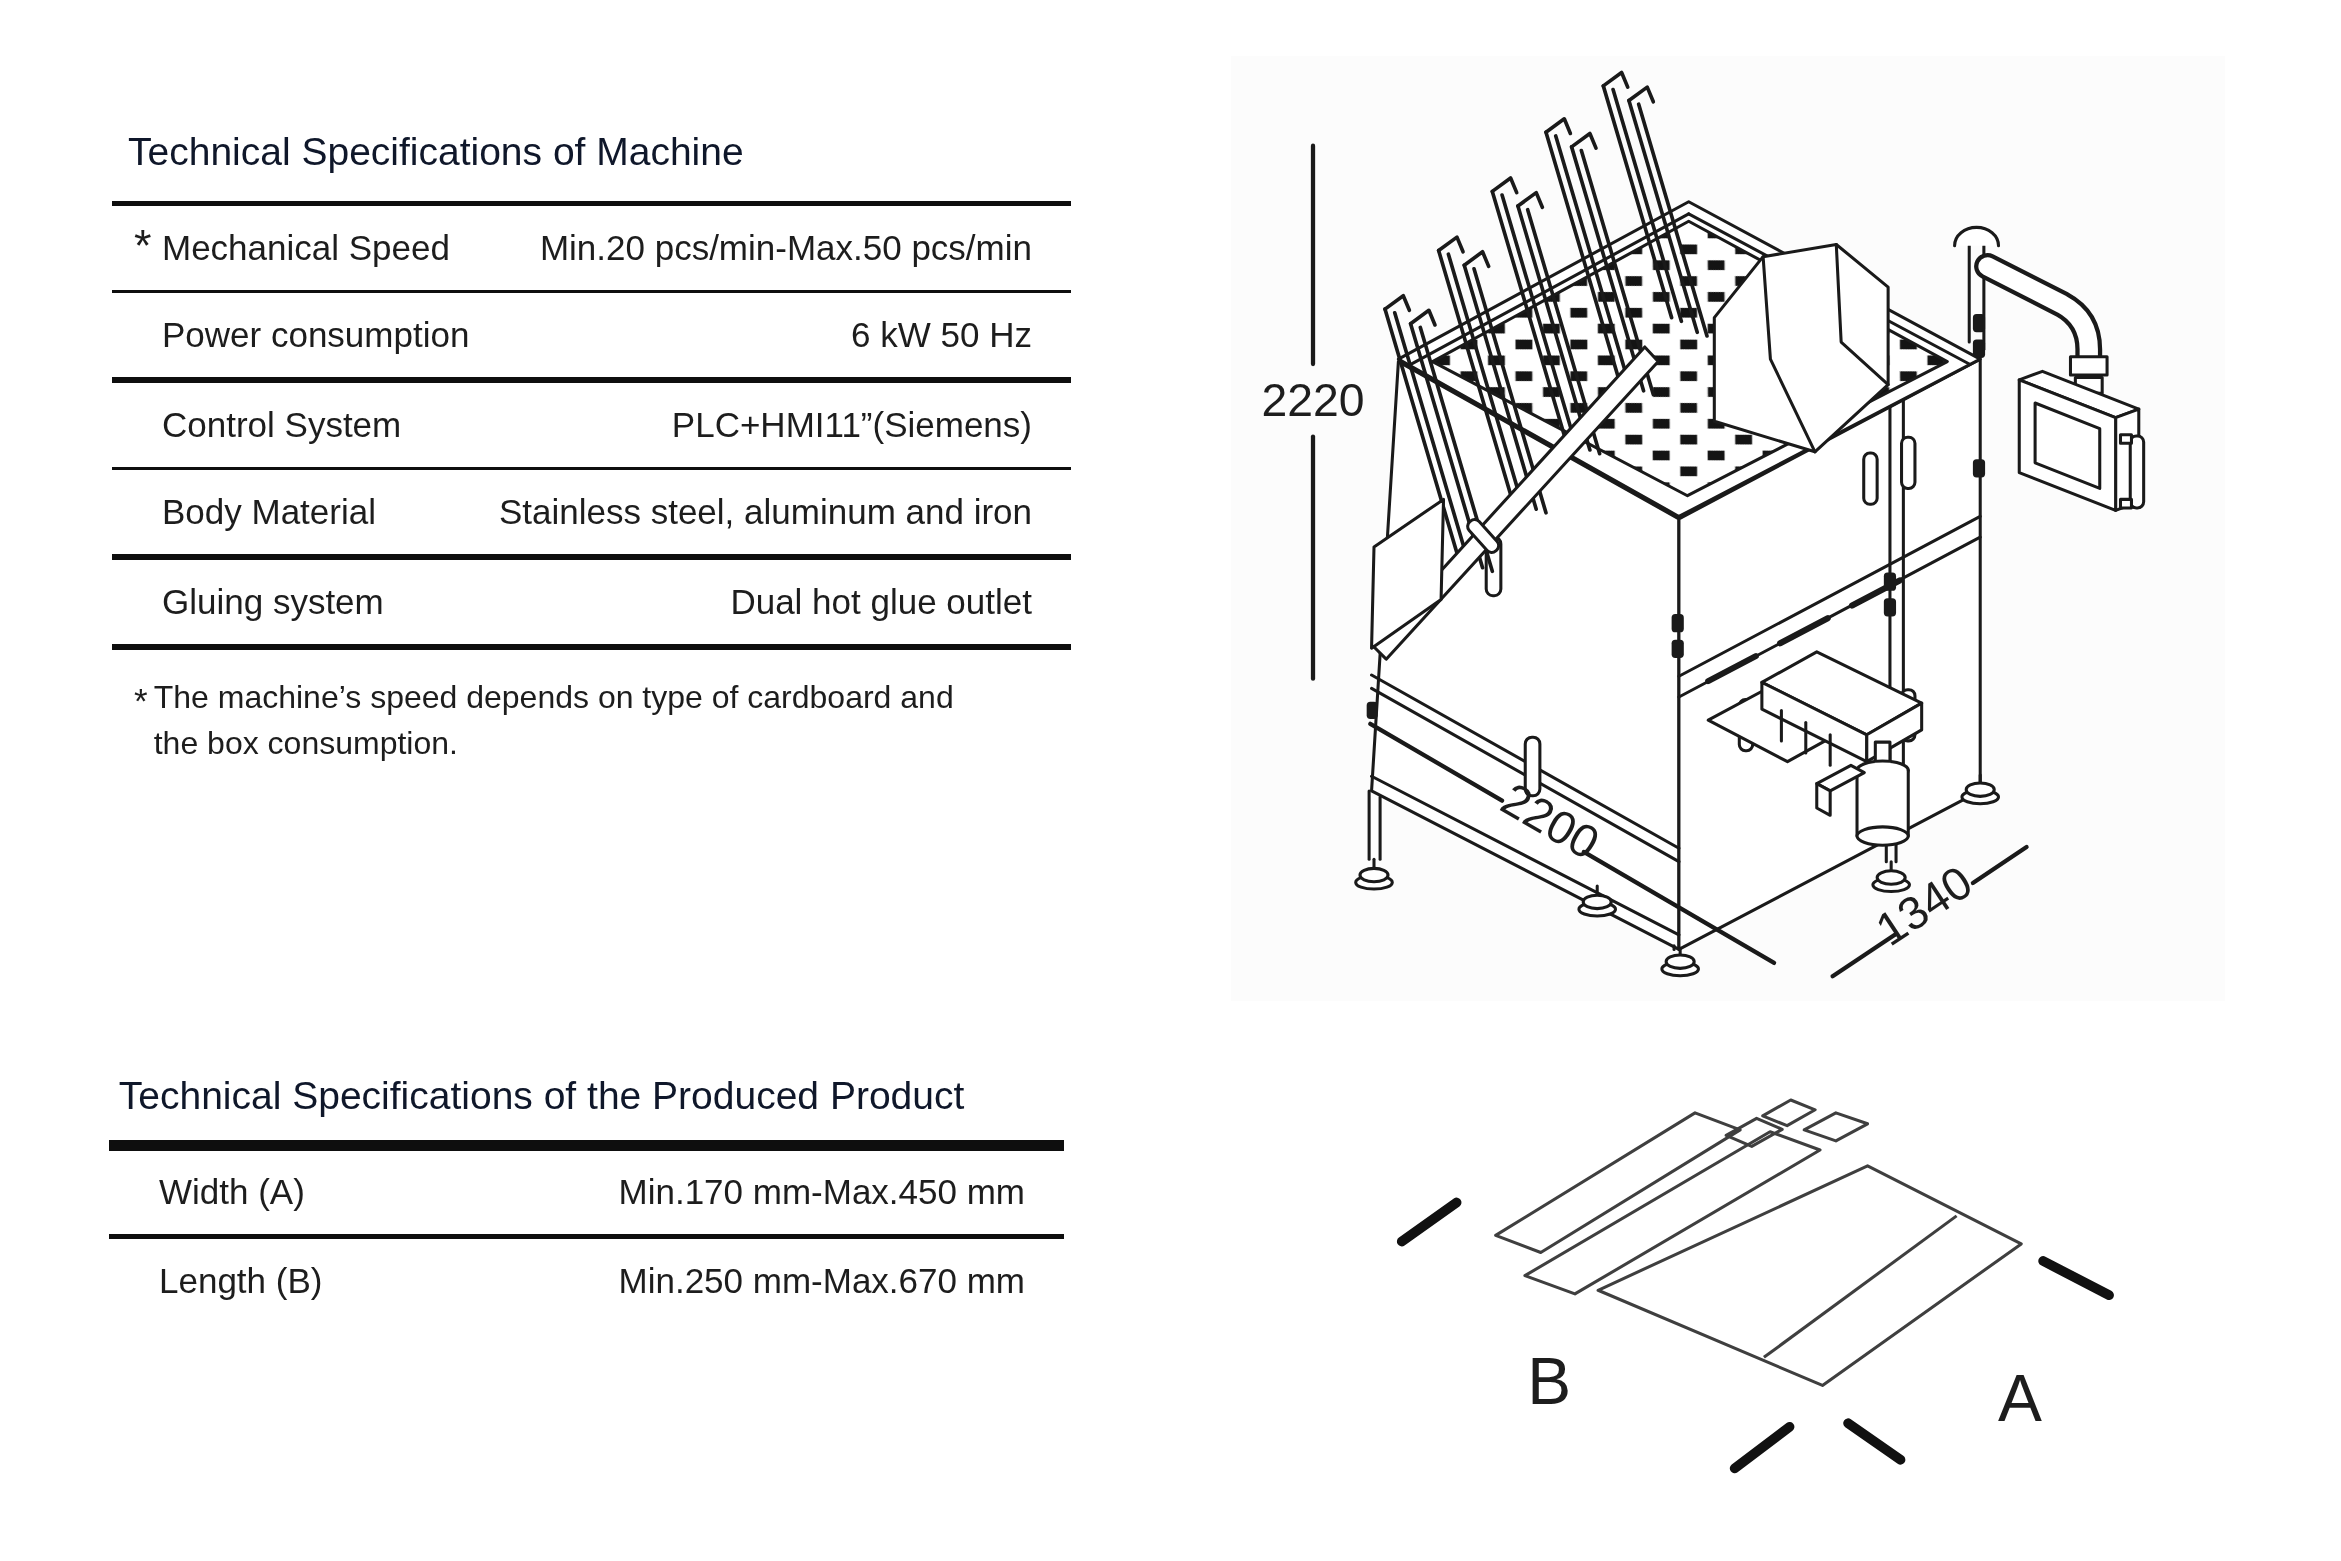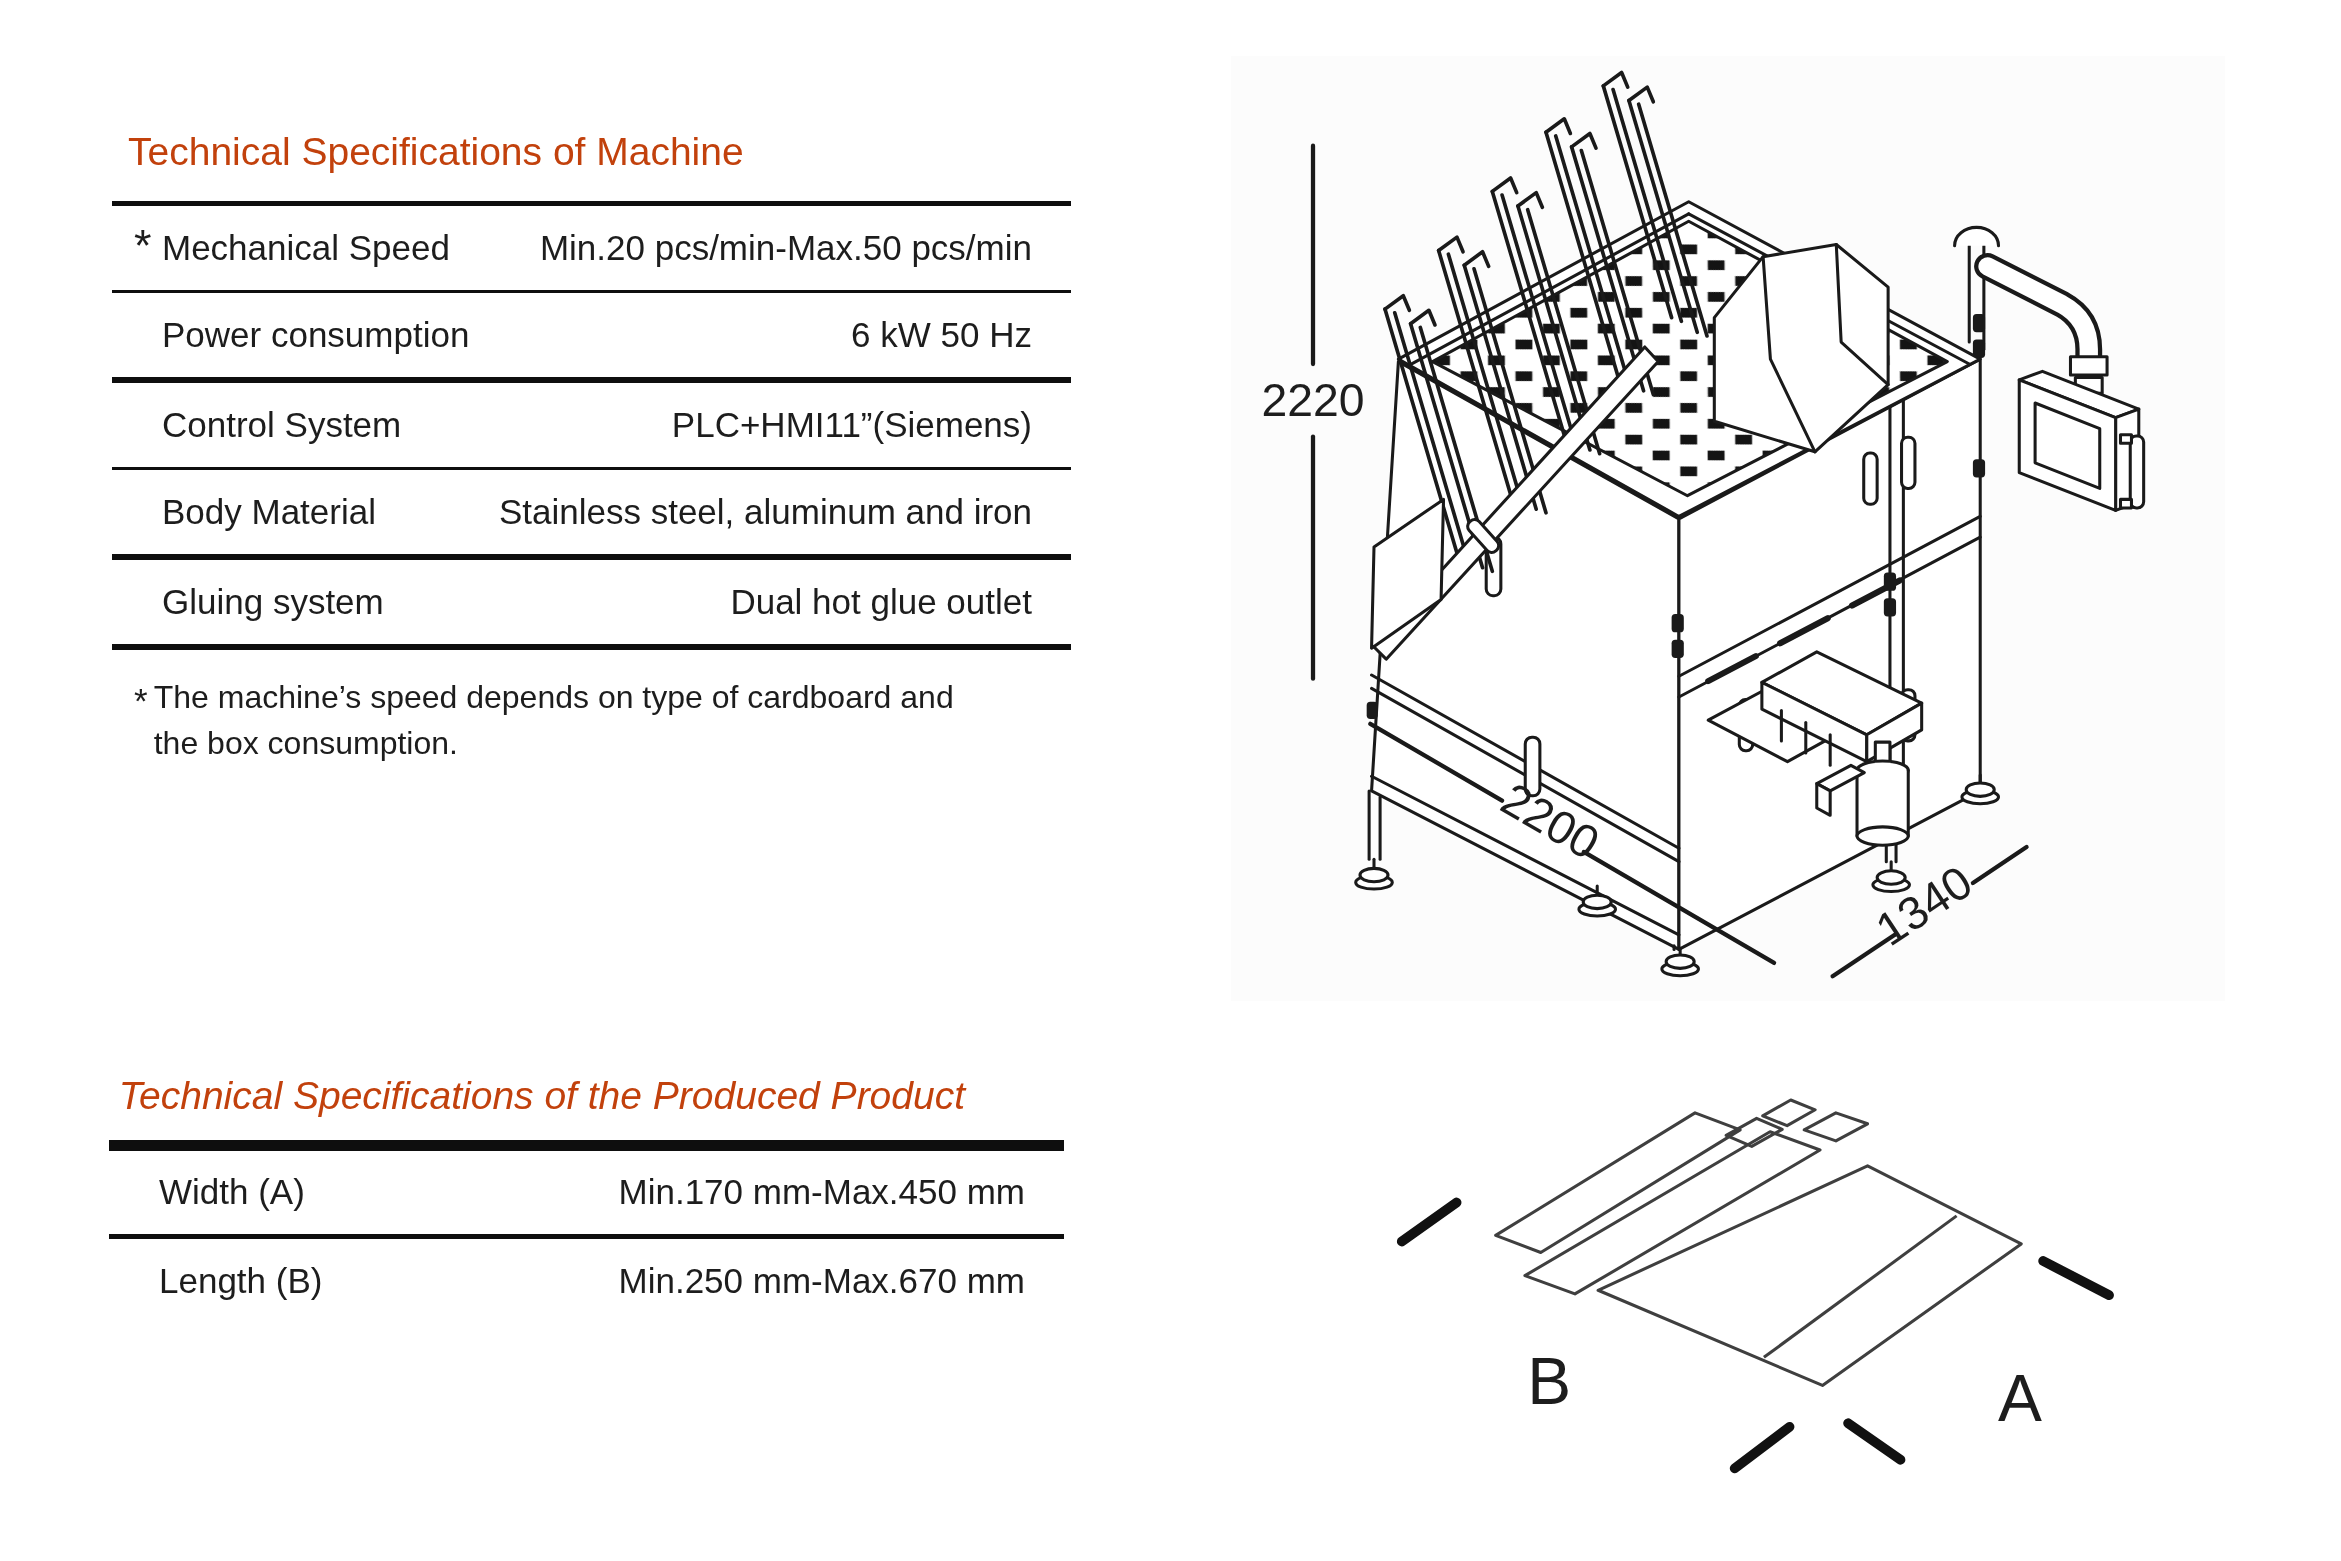--- a/index.html
+++ b/index.html
@@ -1,24 +1,24 @@
 <!DOCTYPE html>
 <html style="font-size:9.8px"><head>
 <meta charset="utf-8">
 <style>
   html,body{margin:0;padding:0;background:#ffffff;}
   .page{position:relative;width:2342px;height:1561px;background:#ffffff;overflow:hidden;
         font-family:"Liberation Sans","DejaVu Sans",sans-serif;color:#1d1d1d;}
   
   .spec{position:absolute;}
-  .spec h2{font-weight:400;font-size:39px;line-height:45px;margin:0;color:#c2410c;}
+  .spec h2{font-weight:400;font-size:39px;line-height:45px;margin:0;color:#0f172a;}
   .t1{left:112px;top:120px;width:959px;}
   .t1 h2{margin:8.5px 0 27px 16px;}
   .t2{left:109px;top:1069px;width:955px;}
-  .t2 h2{margin:3.7px 0 22px 9.8px;font-style:italic;}
+  .t2 h2{margin:3.7px 0 22px 9.8px;}
   .rule{width:100%;background:#0e0e0e;}
   .rule.thick{height:5.5px;}
   .rule.thin{height:3px;}
   .row{display:flex;justify-content:space-between;align-items:center;
        padding:0 39px 0 50px;box-sizing:border-box;}
   .t1 .row{height:84px;}
   .t2 .row{height:83px;}
   .row .label{font-size:35px;white-space:nowrap;position:relative;}
   .row .value{font-size:35px;white-space:nowrap;text-align:center;}
   .row .value.v-small{font-size:28px;}

